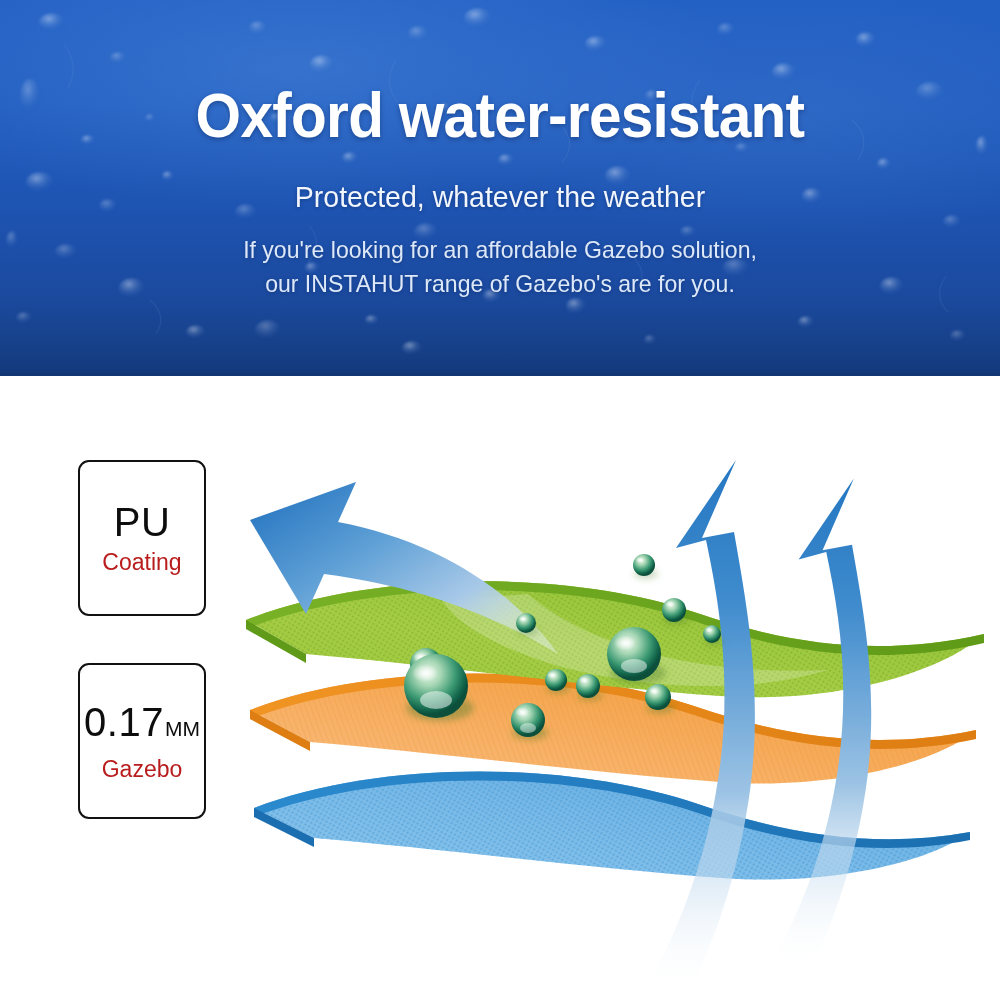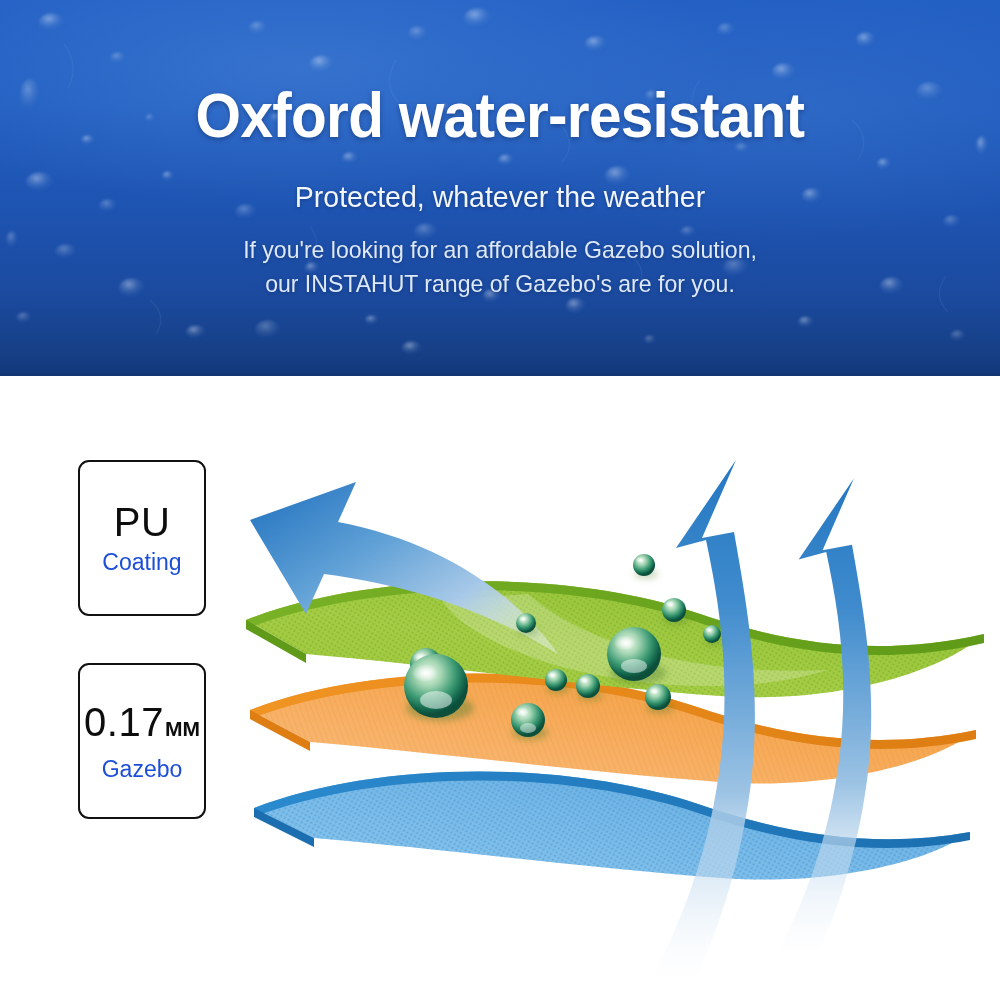--- a/index.html
+++ b/index.html
@@ -55,23 +55,23 @@
     position:relative;width:128px;height:156px;margin-bottom:47px;
     border:2px solid #111111;border-radius:11px;background:#ffffff;
     display:flex;flex-direction:column;align-items:center;justify-content:center;
     box-sizing:border-box;
   }
   .badge:last-child{margin-bottom:0;}
   .badge-main{
     color:#0d0d0d;font-size:40px;line-height:42px;font-weight:normal;
     letter-spacing:.5px;display:flex;align-items:baseline;
   }
-  .badge-unit{font-size:21px;letter-spacing:0;margin-left:1px;font-weight:bold;}
+  .badge-unit{font-size:21px;letter-spacing:0;margin-left:1px;}
   .badge-sub{
-    color:#1d4ed8;font-size:23px;line-height:26px;font-weight:normal;margin-top:6px;
+    color:#b91c1c;font-size:23px;line-height:26px;font-weight:normal;margin-top:6px;
   }
 
   
   .illus{position:absolute;left:228px;top:408px;width:772px;height:592px;}
   .illus svg{display:block;width:772px;height:592px;}
 </style>
 </head>
 <body>
 
 <div class="page">

